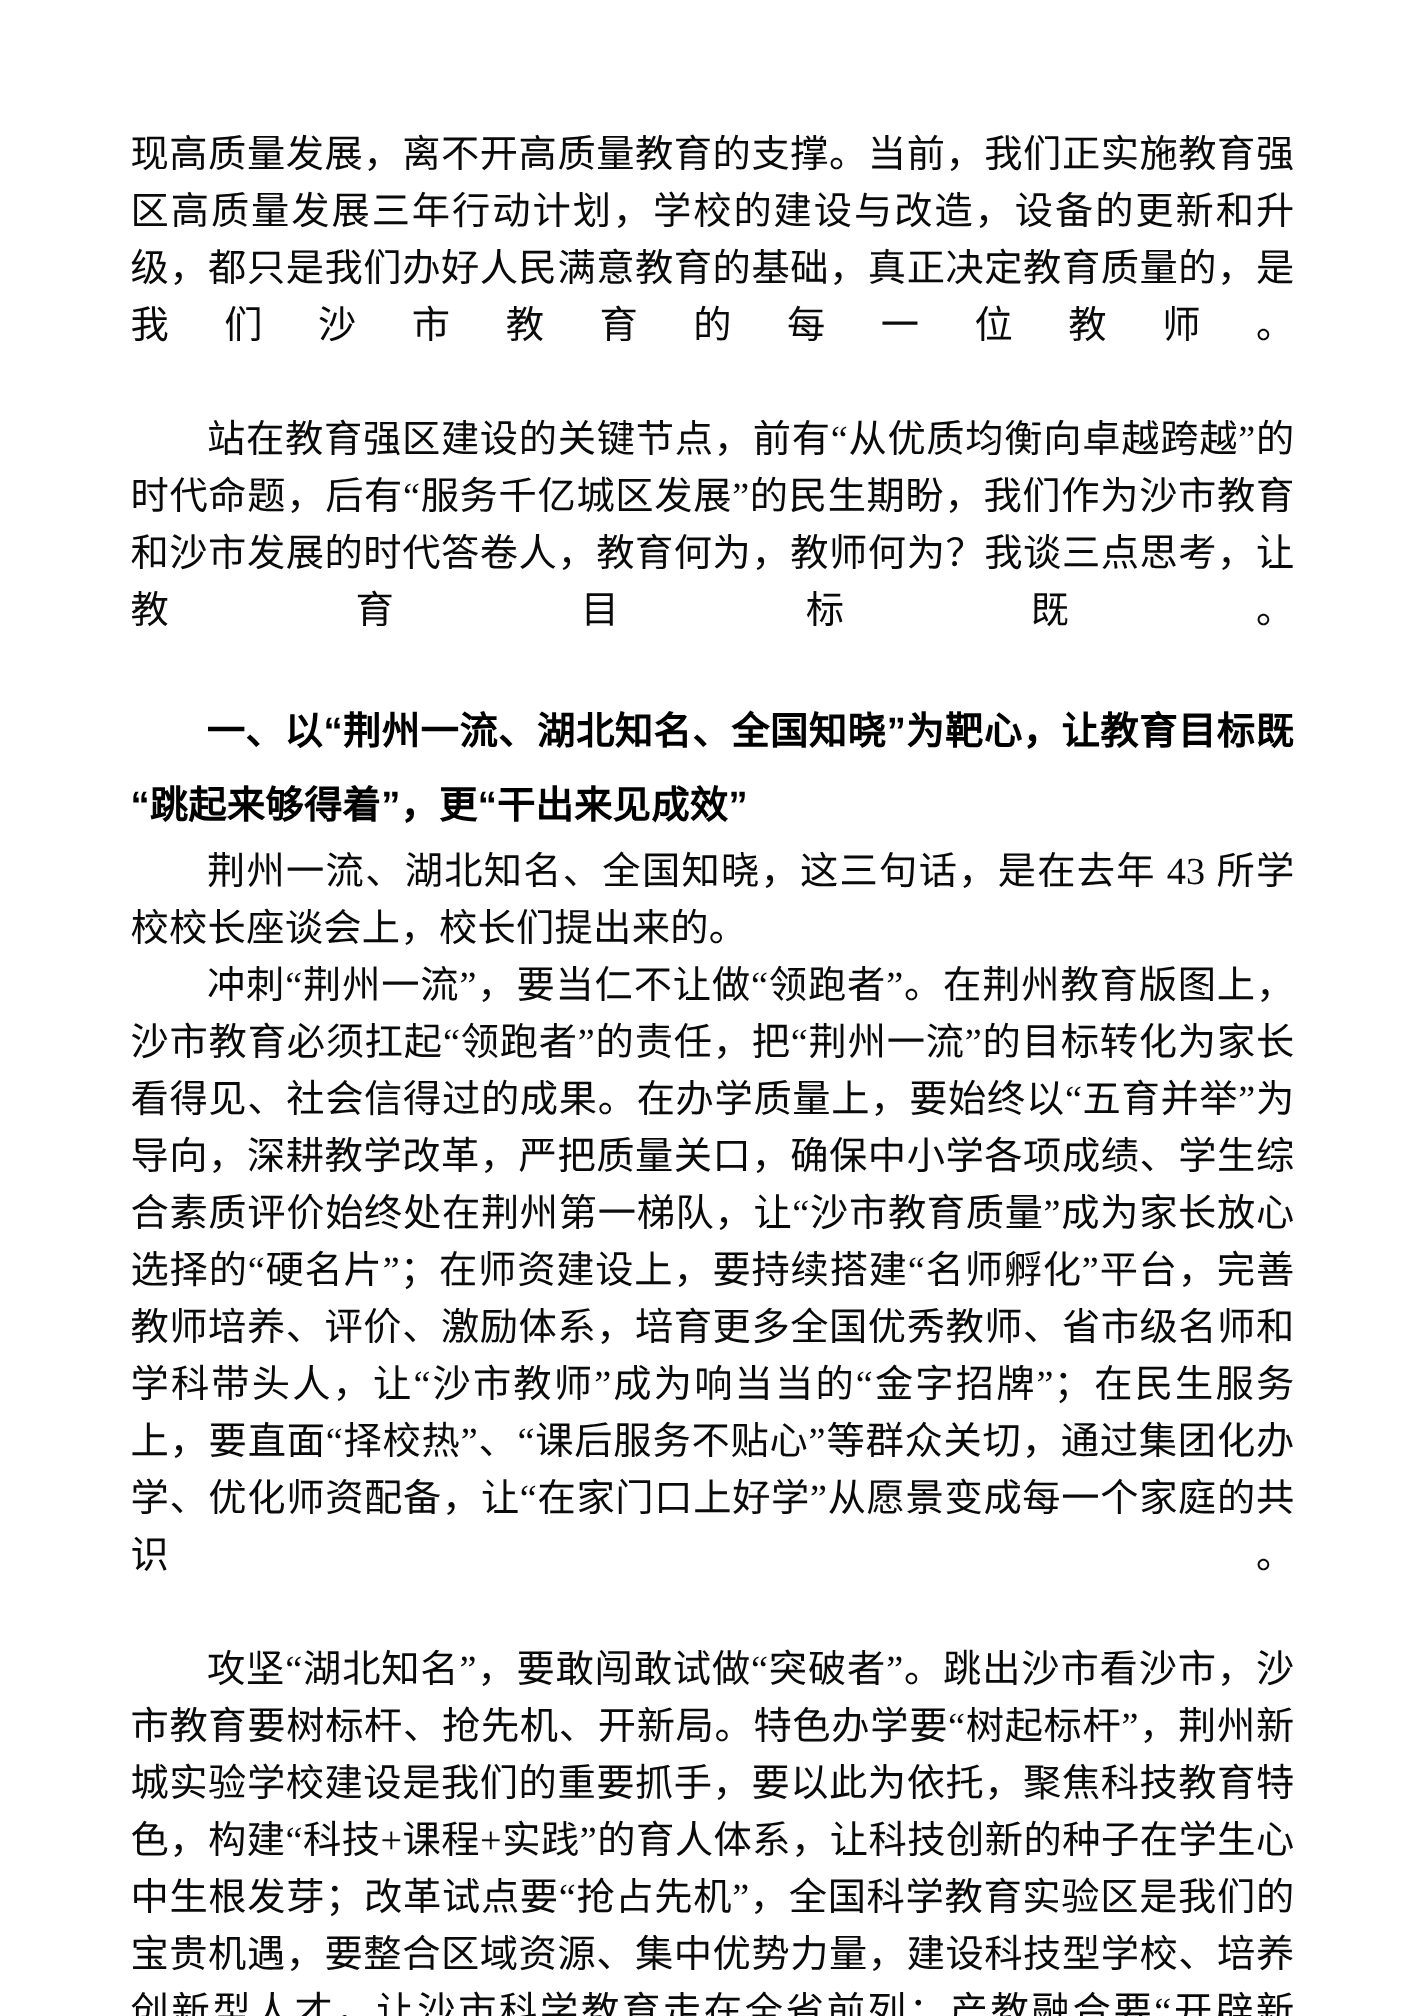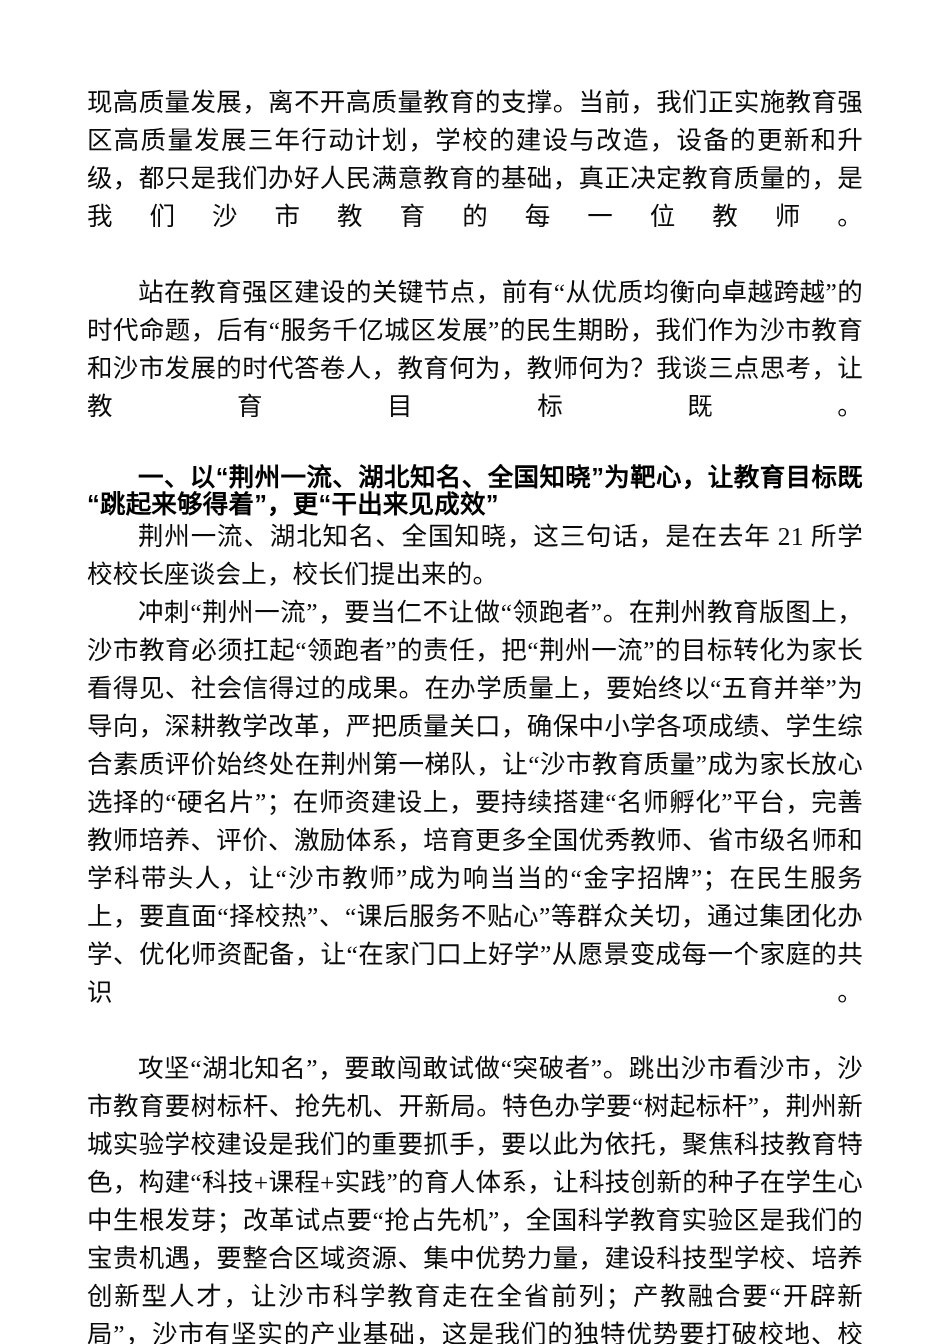--- a/index.html
+++ b/index.html
@@ -45,21 +45,21 @@
     margin: 0;
     letter-spacing: 0.2px;
     color: #0a0a0a;
     font-weight: 400;
   }
 
   
   .heading {
     font-family: "Liberation Sans", "DejaVu Sans", sans-serif;
     font-size: 25.5px;
-    line-height: 27px;
+    line-height: 49px;
     font-weight: 700;
     text-align: justify;
     text-justify: inter-ideograph;
     text-indent: 2em;
     margin: 0;
     letter-spacing: 0.2px;
     color: #000000;
   }
 
   
@@ -76,20 +76,20 @@
 
 <div id="page">
   <div id="content">
 
     <p class="para full" style="text-indent:0;">现高质量发展，离不开高质量教育的支撑。当前，我们正实施教育强区高质量发展三年行动计划，学校的建设与改造，设备的更新和升级，都只是我们办好人民满意教育的基础，真正决定教育质量的，是我们沙市教育的每一位教师。</p>
 
     <p class="para full">站在教育强区建设的关键节点，前有“从优质均衡向卓越跨越”的时代命题，后有“服务千亿城区发展”的民生期盼，我们作为沙市教育和沙市发展的时代答卷人，教育何为，教师何为？我谈三点思考，让教育目标既。</p>
 
     <p class="heading">一、以“荆州一流、湖北知名、全国知晓”为靶心，让教育目标既“跳起来够得着”，更“干出来见成效”</p>
 
-    <p class="para">荆州一流、湖北知名、全国知晓，这三句话，是在去年 21 所学校校长座谈会上，校长们提出来的。</p>
+    <p class="para">荆州一流、湖北知名、全国知晓，这三句话，是在去年 43 所学校校长座谈会上，校长们提出来的。</p>
 
     <p class="para full">冲刺“荆州一流”，要当仁不让做“领跑者”。在荆州教育版图上，沙市教育必须扛起“领跑者”的责任，把“荆州一流”的目标转化为家长看得见、社会信得过的成果。在办学质量上，要始终以“五育并举”为导向，深耕教学改革，严把质量关口，确保中小学各项成绩、学生综合素质评价始终处在荆州第一梯队，让“沙市教育质量”成为家长放心选择的“硬名片”；在师资建设上，要持续搭建“名师孵化”平台，完善教师培养、评价、激励体系，培育更多全国优秀教师、省市级名师和学科带头人，让“沙市教师”成为响当当的“金字招牌”；在民生服务上，要直面“择校热”、“课后服务不贴心”等群众关切，通过集团化办学、优化师资配备，让“在家门口上好学”从愿景变成每一个家庭的共识。</p>
 
     <p class="para full">攻坚“湖北知名”，要敢闯敢试做“突破者”。跳出沙市看沙市，沙市教育要树标杆、抢先机、开新局。特色办学要“树起标杆”，荆州新城实验学校建设是我们的重要抓手，要以此为依托，聚焦科技教育特色，构建“科技+课程+实践”的育人体系，让科技创新的种子在学生心中生根发芽；改革试点要“抢占先机”，全国科学教育实验区是我们的宝贵机遇，要整合区域资源、集中优势力量，建设科技型学校、培养创新型人才，让沙市科学教育走在全省前列；产教融合要“开辟新局”，沙市有坚实的产业基础，这是我们的独特优势要打破校地、校企之间的“围墙”，推动“普职融通”“科教融合”模式创新让学校教育与产业发展同频共振，让课堂教学与科技创新深度联动，还要形成更多可复制、可推广的“沙市经验”，让更多人知道“优质教育看沙市”。</p>
 
   </div>
 </div>
 
 </body></html>

